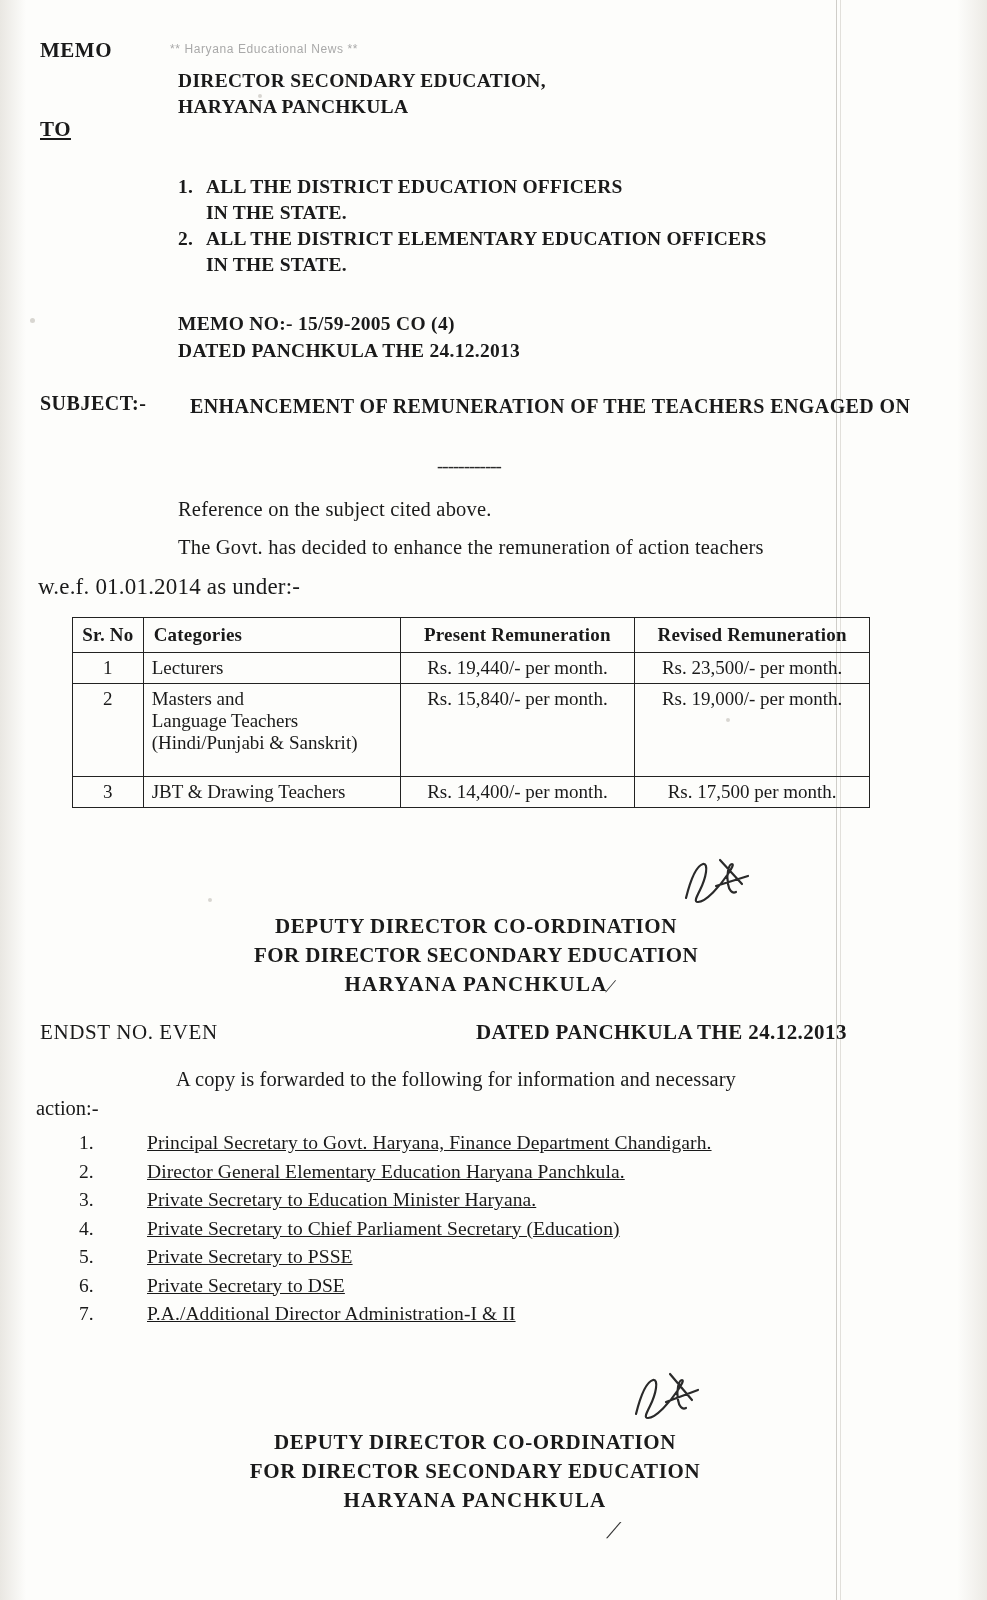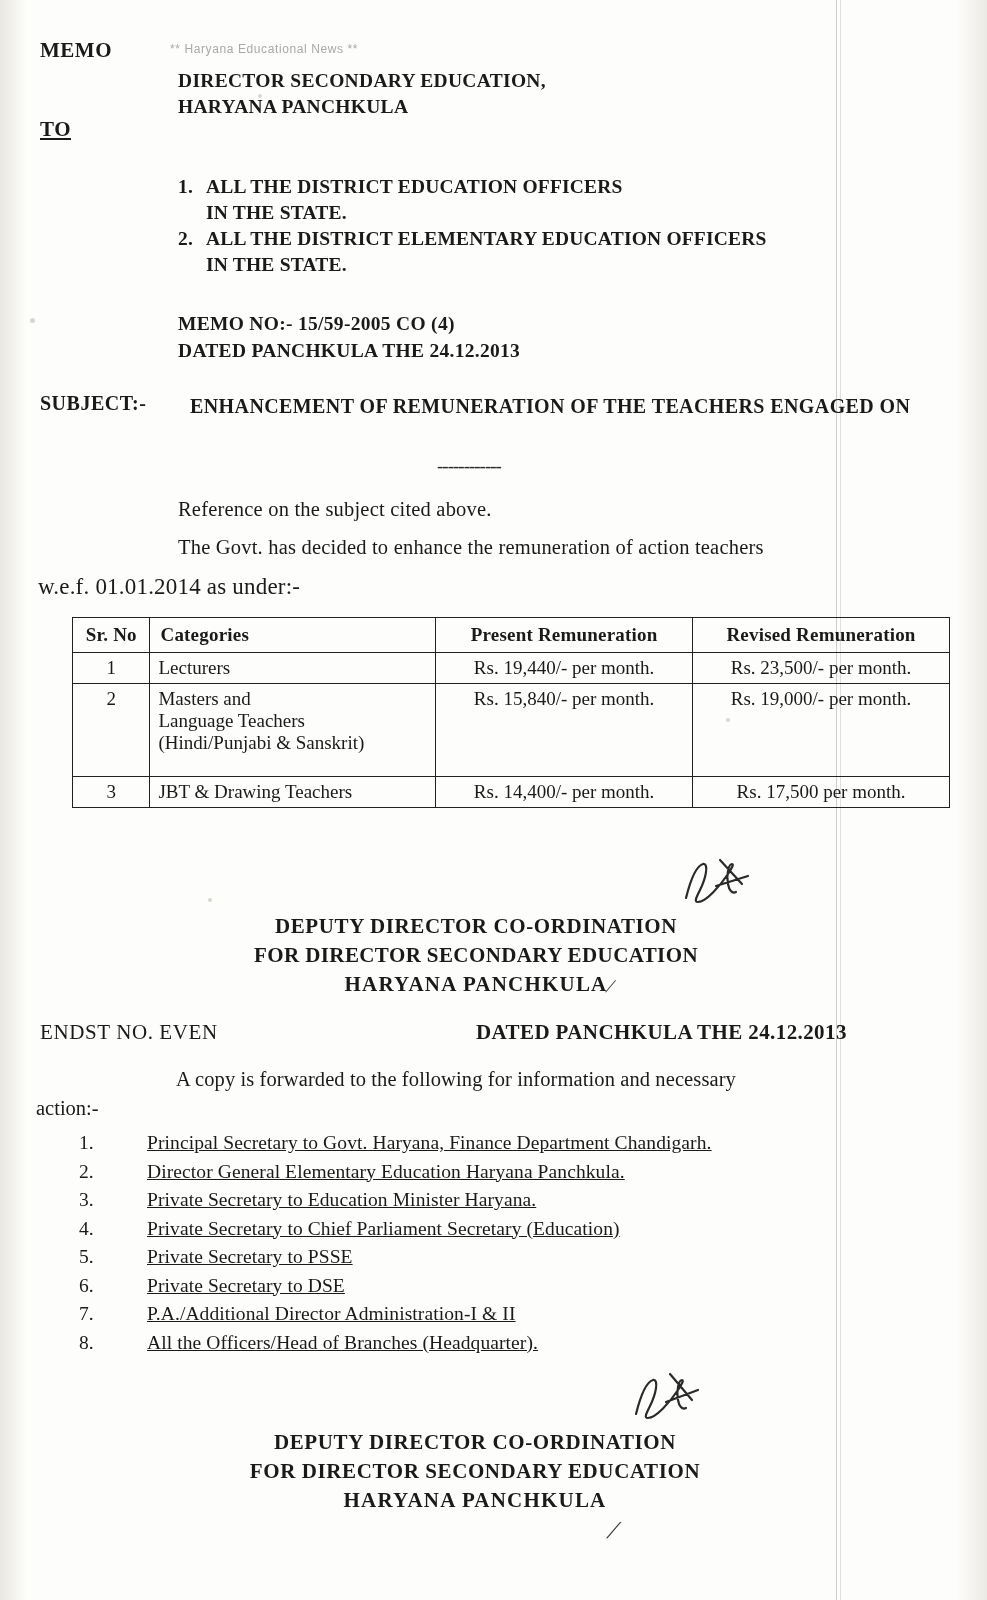--- a/index.html
+++ b/index.html
@@ -170,21 +170,21 @@
     left: 38px;
     top: 574px;
     font-size: 23px;
     letter-spacing: 0.2px;
   }
 
   table.remuneration {
     position: absolute;
     left: 72px;
     top: 617px;
-    width: 878px;
+    width: 798px;
     border-collapse: collapse;
     font-size: 19px;
   }
   table.remuneration th,
   table.remuneration td {
     border: 1.5px solid #222;
     padding: 4px 8px;
     vertical-align: top;
   }
   table.remuneration th {
@@ -428,21 +428,20 @@
   <div class="copy-line2">action:-</div>
 
   <ol class="forward">
     <li><span class="n">1.</span><span>Principal Secretary to Govt. Haryana, Finance Department Chandigarh.</span></li>
     <li><span class="n">2.</span><span>Director General Elementary Education Haryana Panchkula.</span></li>
     <li><span class="n">3.</span><span>Private Secretary to Education Minister Haryana.</span></li>
     <li><span class="n">4.</span><span>Private Secretary to Chief Parliament Secretary (Education)</span></li>
     <li><span class="n">5.</span><span>Private Secretary to PSSE</span></li>
     <li><span class="n">6.</span><span>Private Secretary to DSE</span></li>
     <li><span class="n">7.</span><span>P.A./Additional Director Administration-I &amp; II</span></li>
-    <li><span class="n">8.</span><span>All the Officers/Head of Branches (Headquarter).</span></li>
   </ol>
 
   <svg class="sig-2" viewBox="0 0 90 60">
     <path d="M8,46 C12,30 18,14 25,12 C31,11 28,26 22,38 C18,46 16,50 20,50 C28,50 42,34 50,22 C54,16 56,12 54,12 C51,12 48,22 50,32 C51,38 54,42 58,40 M42,6 L64,32 M38,34 L70,22" fill="none" stroke="#2a2a2a" stroke-width="2.2" stroke-linecap="round"></path>
   </svg>
 
   <div class="sign-block-2">
     <div class="l1">DEPUTY DIRECTOR CO-ORDINATION</div>
     <div class="l2">FOR DIRECTOR SECONDARY  EDUCATION</div>
     <div class="l3">HARYANA  PANCHKULA</div>

